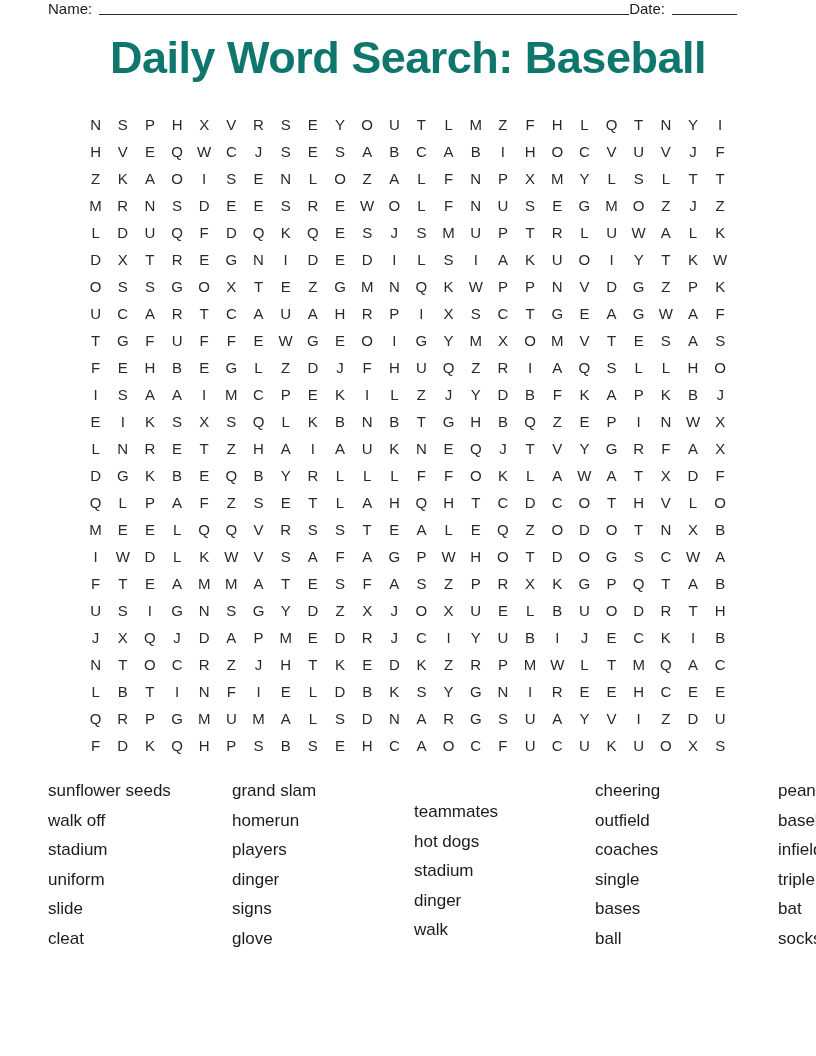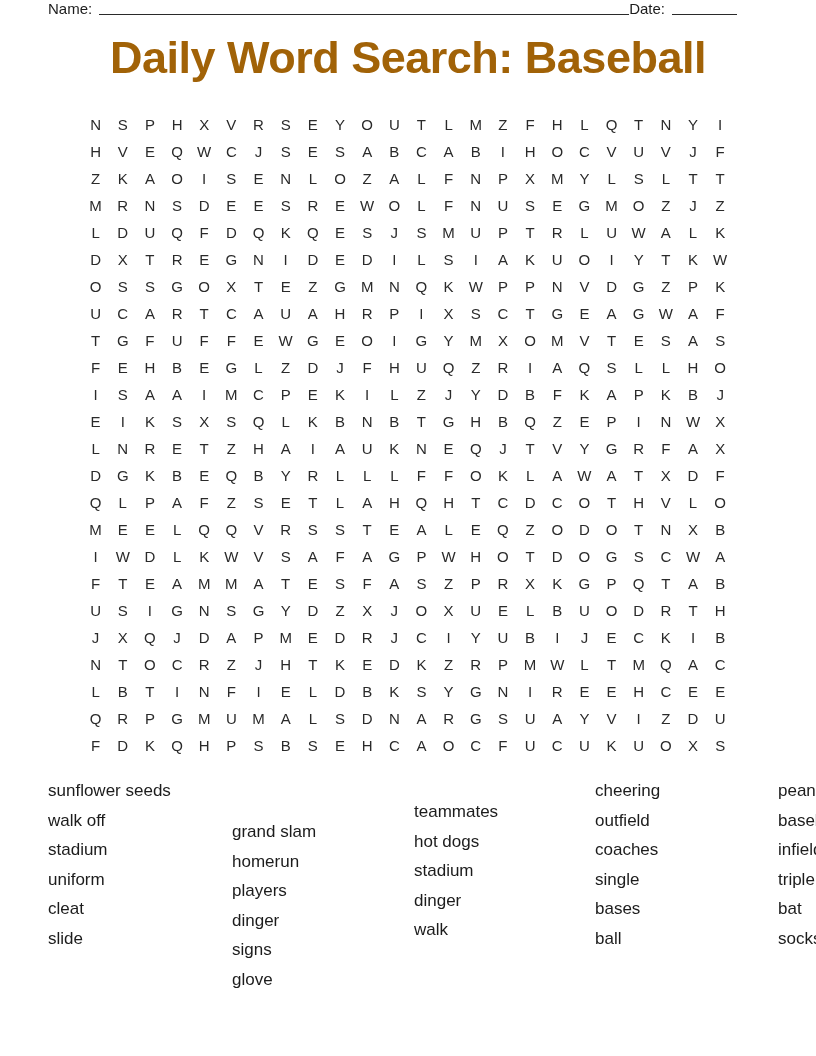--- a/index.html
+++ b/index.html
@@ -18,33 +18,33 @@
     display:flex;align-items:flex-start;font-size:15px;color:var(--ink);}
   .topbar .label{white-space:nowrap;line-height:17px;}
   .line{display:inline-block;border-bottom:1.6px solid var(--line);height:15px;}
   .name-line{flex:1;margin-left:7px;}
   .date-label{}
   .date-line{width:65px;margin-left:7px;}
 
   
   .title{position:absolute;top:33px;left:0;width:816px;text-align:center;
     font-size:45px;font-weight:600;letter-spacing:-0.5px;line-height:1.1;
-    color:#a16207;}
+    color:#0f766e;}
 
   
   .grid{position:absolute;left:82px;top:111px;
     display:grid;grid-template-columns:repeat(24,27.17px);grid-auto-rows:27px;}
   .cell{display:flex;align-items:center;justify-content:center;
     font-size:15px;font-weight:400;color:var(--grid-ink);}
 
   
   .words{position:absolute;left:48px;top:779px;display:flex;gap:39px;}
   .word-col{display:flex;flex-direction:column;}
   .word-col:nth-child(1){width:145px;}
-  .word-col:nth-child(2){width:143px;margin-top:41px;}
+  .word-col:nth-child(2){width:143px;}
   .word-col:nth-child(3){width:142px;margin-top:21px;}
   .word-col:nth-child(4){width:144px;}
   .word-col:nth-child(5){width:140px;}
   .word{height:29.6px;font-size:17px;line-height:24px;color:var(--ink);
     white-space:nowrap;}
 </style>
 </head>
 <body>
 
 <div class="page">
@@ -636,22 +636,22 @@
       <span class="cell">X</span>
       <span class="cell">S</span>
     </div>
 
   <div id="words" class="words">
       <div class="word-col">
         <div class="word">sunflower seeds</div>
         <div class="word">walk off</div>
         <div class="word">stadium</div>
         <div class="word">uniform</div>
+        <div class="word">slide</div>
         <div class="word">cleat</div>
-        <div class="word">slide</div>
       </div>
       <div class="word-col">
         <div class="word">grand slam</div>
         <div class="word">homerun</div>
         <div class="word">players</div>
         <div class="word">dinger</div>
         <div class="word">signs</div>
         <div class="word">glove</div>
       </div>
       <div class="word-col">

